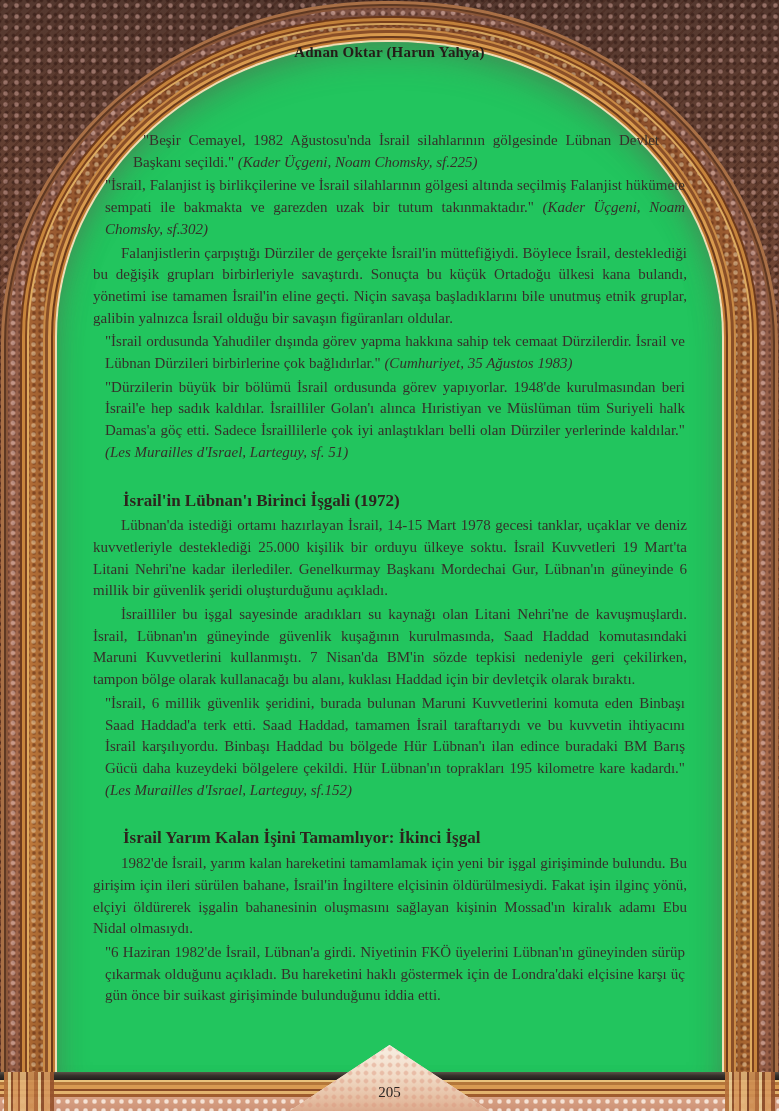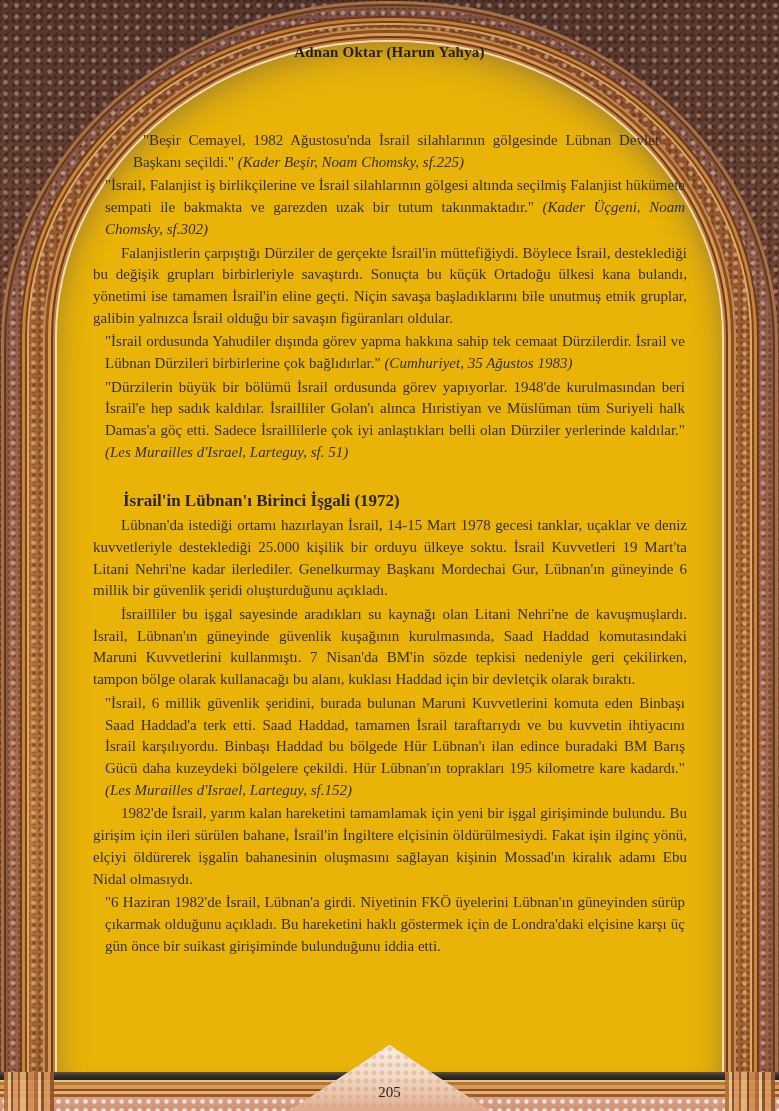--- a/index.html
+++ b/index.html
@@ -35,21 +35,21 @@
       radial-gradient(circle, rgba(240,214,170,0.55) 1.5px, rgba(240,214,170,0) 3px),
       radial-gradient(circle, rgba(92,42,20,0.50) 1px, rgba(92,42,20,0) 2.5px),
       linear-gradient(180deg,#8e5230 0%,#b26c36 40%,#c07a3c 75%,#a5622f 100%);
     background-size:9px 9px,6px 6px,auto;
     background-position:0 0,2px 3px,0 0;
     box-shadow:0 0 0 2px #e2ae62,0 0 0 4px #7e431f,0 0 0 7px #c8863d,0 0 0 9px #6e3a1c;
   }
   .page{
     position:absolute;left:57px;right:57px;top:42px;bottom:31px;
     border-top-left-radius:330px 295px;border-top-right-radius:330px 295px;
-    background:#eab308;
+    background:#22c55e;
     box-shadow:
       0 0 0 2px #f0ddb5,0 0 0 4px #c27c35,0 0 0 6px #6b3a1c,
       0 0 0 9px #d89a4e,0 0 0 12px #8a4f28,0 0 0 14px #c98a45,
       0 0 26px 6px rgba(40,20,10,0.45),
       inset 0 22px 34px -12px rgba(100,88,80,0.42),
       inset 18px 0 30px -18px rgba(100,88,80,0.35),
       inset -18px 0 30px -18px rgba(100,88,80,0.35);
     padding-left: 48px;
   }
   .page-header{
@@ -111,29 +111,30 @@
 </style>
 </head>
 <body>
 
 <div class="band-outer"></div>
 <div class="band-mid"></div>
 
 <div class="page">
   <div class="page-header">Adnan Oktar (Harun Yahya)</div>
   <div class="text-col">
-      <div class="block quote deep">"Beşir Cemayel, 1982 Ağustosu'nda İsrail silahlarının gölgesinde Lübnan Devlet Başkanı seçildi." <span class="citation">(Kader Beşir, Noam Chomsky, sf.225)</span></div>
+      <div class="block quote deep">"Beşir Cemayel, 1982 Ağustosu'nda İsrail silahlarının gölgesinde Lübnan Devlet Başkanı seçildi." <span class="citation">(Kader Üçgeni, Noam Chomsky, sf.225)</span></div>
       <div class="block quote">"İsrail, Falanjist iş birlikçilerine ve İsrail silahlarının gölgesi altında seçilmiş Falanjist hükümete sempati ile bakmakta ve garezden uzak bir tutum takınmaktadır." <span class="citation">(Kader Üçgeni, Noam Chomsky, sf.302)</span></div>
       <div class="block para">Falanjistlerin çarpıştığı Dürziler de gerçekte İsrail'in müttefiğiydi. Böylece İsrail, desteklediği bu değişik grupları birbirleriyle savaştırdı. Sonuçta bu küçük Ortadoğu ülkesi kana bulandı, yönetimi ise tamamen İsrail'in eline geçti. Niçin savaşa başladıklarını bile unutmuş etnik gruplar, galibin yalnızca İsrail olduğu bir savaşın figüranları oldular.</div>
       <div class="block quote">"İsrail ordusunda Yahudiler dışında görev yapma hakkına sahip tek cemaat Dürzilerdir. İsrail ve Lübnan Dürzileri birbirlerine çok bağlıdırlar." <span class="citation">(Cumhuriyet, 35 Ağustos 1983)</span></div>
       <div class="block quote">"Dürzilerin büyük bir bölümü İsrail ordusunda görev yapıyorlar. 1948'de kurulmasından beri İsrail'e hep sadık kaldılar. İsrailliler Golan'ı alınca Hıristiyan ve Müslüman tüm Suriyeli halk Damas'a göç etti. Sadece İsraillilerle çok iyi anlaştıkları belli olan Dürziler yerlerinde kaldılar." <span class="citation">(Les Murailles d'Israel, Larteguy, sf. 51)</span></div>
       <div class="block heading">İsrail'in Lübnan'ı Birinci İşgali (1972)</div>
       <div class="block para">Lübnan'da istediği ortamı hazırlayan İsrail, 14-15 Mart 1978 gecesi tanklar, uçaklar ve deniz kuvvetleriyle desteklediği 25.000 kişilik bir orduyu ülkeye soktu. İsrail Kuvvetleri 19 Mart'ta Litani Nehri'ne kadar ilerlediler. Genelkurmay Başkanı Mordechai Gur, Lübnan'ın güneyinde 6 millik bir güvenlik şeridi oluşturduğunu açıkladı.</div>
       <div class="block para">İsrailliler bu işgal sayesinde aradıkları su kaynağı olan Litani Nehri'ne de kavuşmuşlardı. İsrail, Lübnan'ın güneyinde güvenlik kuşağının kurulmasında, Saad Haddad komutasındaki Maruni Kuvvetlerini kullanmıştı. 7 Nisan'da BM'in sözde tepkisi nedeniyle geri çekilirken, tampon bölge olarak kullanacağı bu alanı, kuklası Haddad için bir devletçik olarak bıraktı.</div>
       <div class="block quote">"İsrail, 6 millik güvenlik şeridini, burada bulunan Maruni Kuvvetlerini komuta eden Binbaşı Saad Haddad'a terk etti. Saad Haddad, tamamen İsrail taraftarıydı ve bu kuvvetin ihtiyacını İsrail karşılıyordu. Binbaşı Haddad bu bölgede Hür Lübnan'ı ilan edince buradaki BM Barış Gücü daha kuzeydeki bölgelere çekildi. Hür Lübnan'ın toprakları 195 kilometre kare kadardı." <span class="citation">(Les Murailles d'Israel, Larteguy, sf.152)</span></div>
+      <div class="block heading">İsrail Yarım Kalan İşini Tamamlıyor: İkinci İşgal</div>
       <div class="block para">1982'de İsrail, yarım kalan hareketini tamamlamak için yeni bir işgal girişiminde bulundu. Bu girişim için ileri sürülen bahane, İsrail'in İngiltere elçisinin öldürülmesiydi. Fakat işin ilginç yönü, elçiyi öldürerek işgalin bahanesinin oluşmasını sağlayan kişinin Mossad'ın kiralık adamı Ebu Nidal olmasıydı.</div>
       <div class="block quote">"6 Haziran 1982'de İsrail, Lübnan'a girdi. Niyetinin FKÖ üyelerini Lübnan'ın güneyinden sürüp çıkarmak olduğunu açıkladı. Bu hareketini haklı göstermek için de Londra'daki elçisine karşı üç gün önce bir suikast girişiminde bulunduğunu iddia etti.</div>
     </div>
 </div>
 
 <div class="bottom-band">
   <div class="dark-line"></div>
   <div class="gold-stripes"></div>
   <div class="bead-band"></div>
   <div class="corner-strip left"></div>

